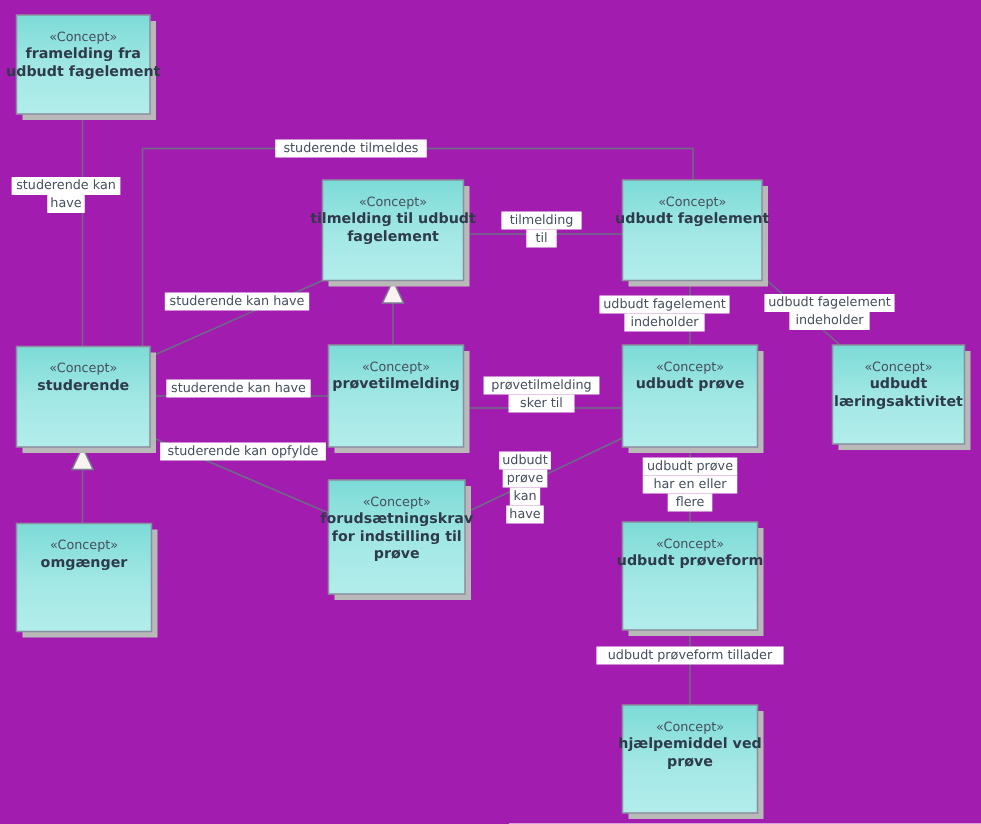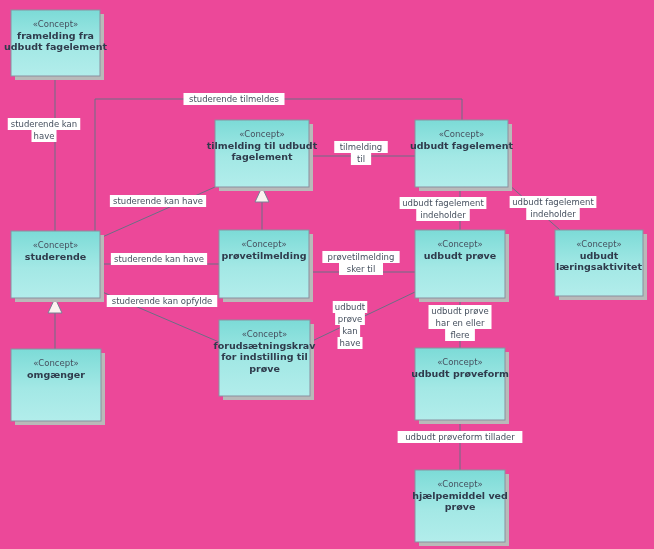--- a/index.html
+++ b/index.html
@@ -10,21 +10,21 @@
   body {
     width: 654px;
     height: 549px;
     font-family: "DejaVu Sans", sans-serif;
     overflow: hidden;
   }
   #diagram-root {
     position: relative;
     width: 654px;
     height: 549px;
-    background: #ec4899;
+    background: #a21caf;
   }
   svg#diagram-canvas {
     position: absolute;
     left: 0;
     top: 0;
     width: 654px;
     height: 549px;
   }
   .edge-line {
     fill: none;

